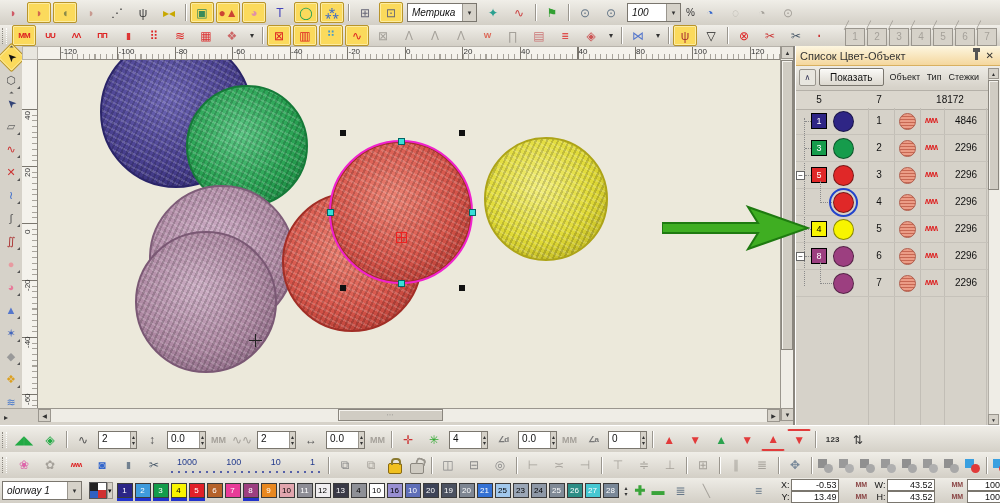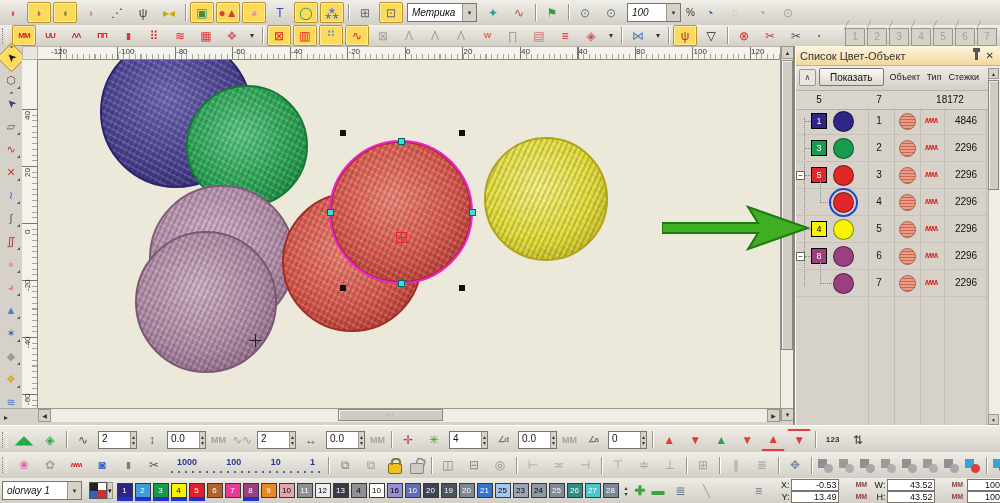--- a/index.html
+++ b/index.html
@@ -27,21 +27,21 @@
   .spinbox{display:flex;align-items:stretch;background:#fff;border:1px solid #7a766e;
       height:16px;font-size:10px;margin:0 2px;flex:0 0 auto;}
   .spinbox .val{width:26px;padding:1px 2px 0 3px;text-align:left;color:#111;}
   .spinbox .ud{display:flex;flex-direction:column;justify-content:center;font-size:6px;
       line-height:6px;color:#333;background:#d6d2c9;border-left:1px solid #9a968e;padding:0 1px;}
   .tlbl{font-size:9px;font-weight:bold;color:#8a4444;margin:0 3px;flex:0 0 auto;}
   .tlbl.d{color:#a5a19a;}
   .timeline{position:relative;width:150px;height:16px;margin:0 4px;flex:0 0 auto;
       background:repeating-linear-gradient(90deg,#5560a8 0 2px,transparent 2px 7px) 0 bottom/100% 2px no-repeat;
       display:flex;justify-content:space-between;align-items:flex-start;padding:0 6px;box-sizing:border-box;}
-  .timeline span{font-size:9px;font-weight:bold;color:#223a8c;}
+  .timeline span{font-size:9px;font-weight:normal;color:#223a8c;}
   .lockic{width:12px;height:9px;background:#f0c020;border:1px solid #8a6a10;border-radius:2px;
       position:relative;margin:6px 4px 0 4px;flex:0 0 auto;}
   .lockic::before{content:"";position:absolute;left:2px;top:-6px;width:6px;height:5px;
       border:2px solid #8a7a30;border-bottom:none;border-radius:4px 4px 0 0;}
   .lockic.open{background:#cfcbc2;border-color:#8a867e;}
   .lockic.open::before{left:5px;transform:rotate(18deg);border-color:#9a968e;}
   .boolic{position:relative;width:17px;height:15px;margin:0 2px;flex:0 0 auto;}
   .boolic::before{content:"";position:absolute;left:1px;top:1px;width:9px;height:9px;background:var(--c1);}
   .boolic::after{content:"";position:absolute;right:1px;bottom:0;width:9px;height:9px;border-radius:50%;background:var(--c2);}
   .combo{display:flex;align-items:center;background:#fff;border:1px solid #7a766e;height:17px;
@@ -280,21 +280,21 @@
         <span class="ic" style="color: rgb(153, 153, 153);">◆</span>
         <span class="ic" style="color: rgb(220, 160, 32);">❖</span>
         <span class="ic" style="color: rgb(68, 119, 204);">≋</span>
         <span class="ic" style="color: rgb(51, 51, 51);">▸</span>
       </span>
   </div>
   <div id="blcorner">▸</div>
 
   <div id="corner"></div>
   <div id="hruler">
-      <span class="hlab" style="left: 13px;">-120</span>
+      <span class="hlab" style="left: 23px;">-120</span>
       <span class="hlab" style="left: 80.5px;">-100</span>
       <span class="hlab" style="left: 138px;">-80</span>
       <span class="hlab" style="left: 195.5px;">-60</span>
       <span class="hlab" style="left: 253px;">-40</span>
       <span class="hlab" style="left: 310.5px;">-20</span>
       <span class="hlab" style="left: 368px;">0</span>
       <span class="hlab" style="left: 425.5px;">20</span>
       <span class="hlab" style="left: 483px;">40</span>
       <span class="hlab" style="left: 540.5px;">40</span>
       <span class="hlab" style="left: 598px;">80</span>

